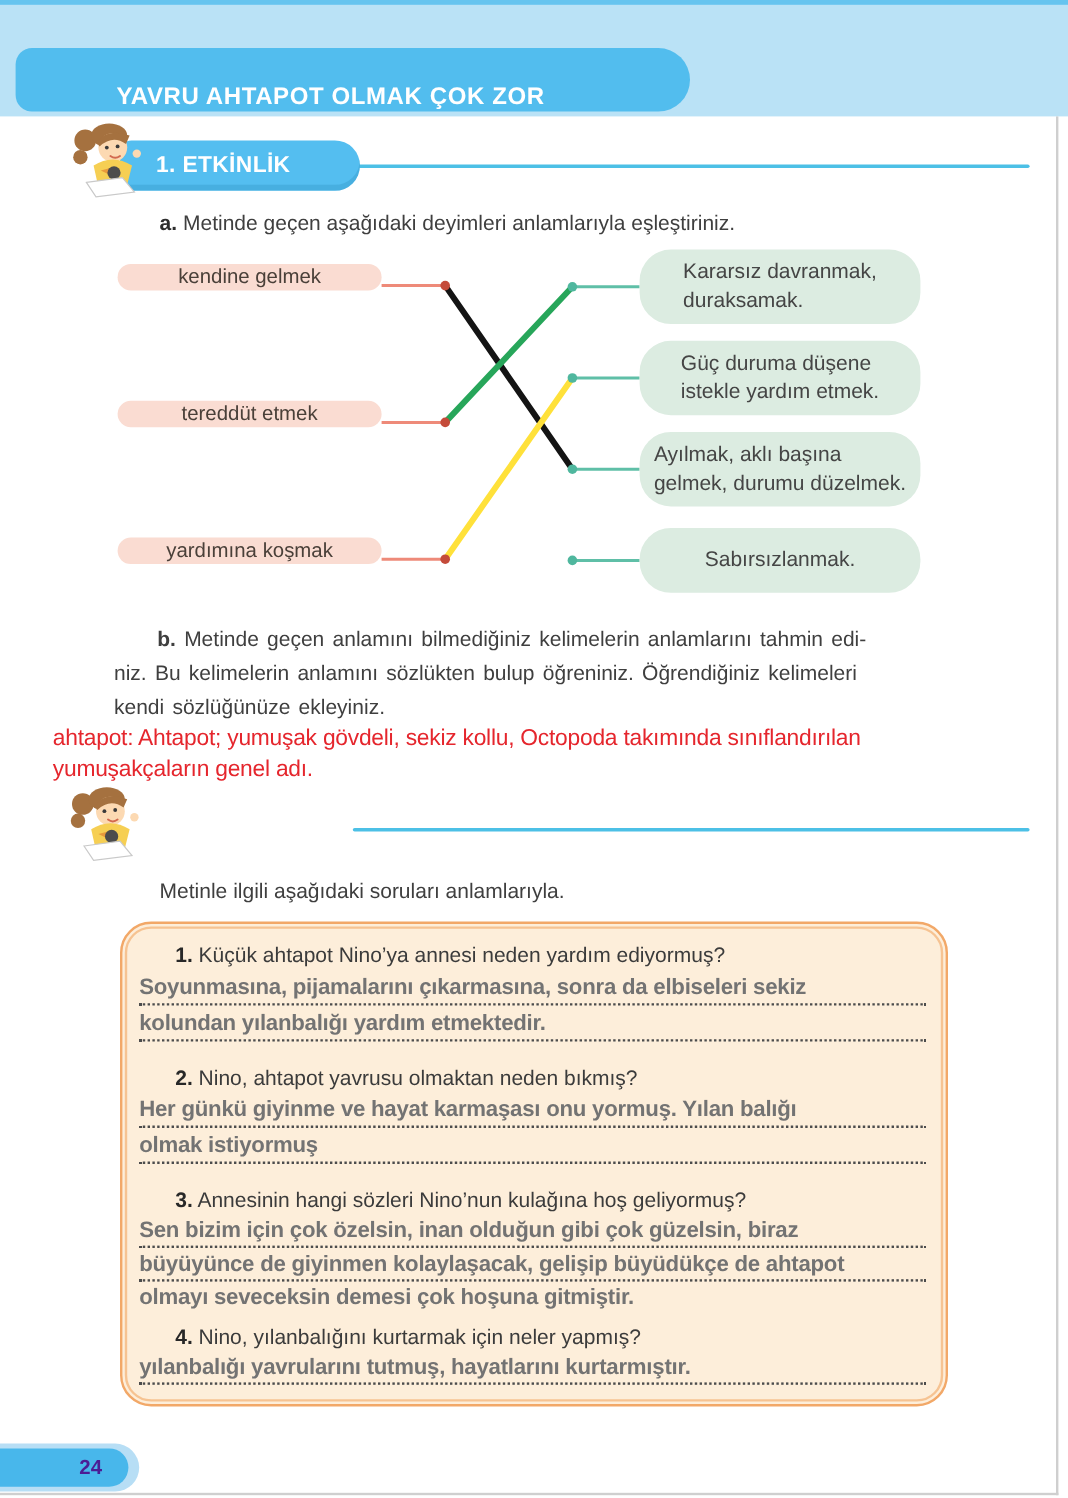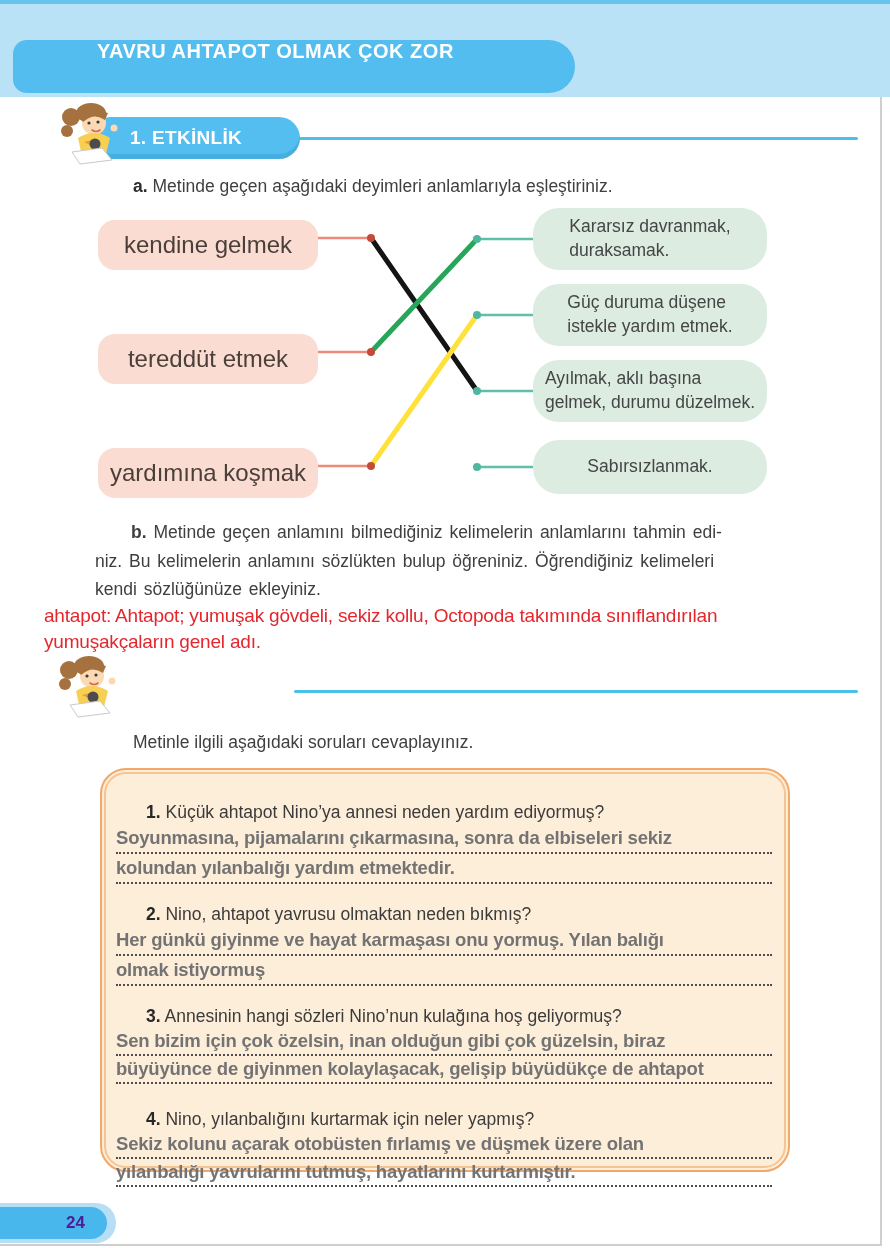--- a/index.html
+++ b/index.html
@@ -6,21 +6,21 @@
   html,body { background:#fff; }
   .page {
     position:relative; width:890px; height:1248px; background:#ffffff;
     font-family:"Liberation Sans", sans-serif; overflow:hidden;
   }
   
   .topband { position:absolute; left:0; top:0; width:890px; height:97px;
              background:#bae2f6; border-top:4px solid #66c4ef; }
   .banner  { position:absolute; left:13px; top:36px; width:562px; height:53px;
              background:#52bdee; border-radius:14px 27px 27px 14px;
-             display:flex; align-items:flex-start; padding-left:84px; }
+             display:flex; align-items:flex-end; padding-left:84px; }
   .banner-title { color:#ffffff; font-weight:bold; font-size:20px; letter-spacing:.5px; }
 
   
   .act-icon { position:absolute; width:74px; height:68px; z-index:3; }
   #icon1 { left:58px; top:100px; }
   #icon2 { left:56px; top:653px; }
   .pill { position:absolute; background:#54bef0; color:#fff; font-weight:bold;
           font-size:19px; border-radius:10px 22px 22px 10px; display:flex;
           align-items:center; padding-left:30px; z-index:2;
           box-shadow: inset 0 -5px 0 rgba(26,122,170,.22); letter-spacing:.3px; }
@@ -31,49 +31,49 @@
   #hline2 { left:294px; top:690px; width:564px; }
 
   .instr { position:absolute; font-size:17.5px; color:#3f3f3f; white-space:nowrap; }
   #instr-a { left:133px; top:176px; }
   #instr-2 { left:133px; top:732px; }
   .instr b { color:#2d2d2d; }
 
   
   .match { position:absolute; left:0; top:205px; width:890px; height:300px; }
   .conn  { position:absolute; left:0; top:0; }
-  .lbox { position:absolute; left:98px; width:220px; height:50px; background:#fadcd2;
+  .lbox { position:absolute; left:98px; width:220px; height:22px; background:#fadcd2;
           border-radius:17px; display:flex; align-items:center; justify-content:center;
-          font-size:24px; color:#4a4039; }
+          font-size:17px; color:#4a4039; }
   #lbox1 { top:15px; } #lbox2 { top:129px; } #lbox3 { top:243px; }
   .rbox { position:absolute; left:533px; width:234px; background:#dcece1;
           border-radius:26px; display:flex; align-items:center; justify-content:center;
           text-align:left; font-size:17.5px; color:#454545; white-space:pre-line;
           line-height:1.35; }
   #rbox1 { top:3px;   height:62px; }
   #rbox2 { top:79px;  height:62px; }
   #rbox3 { top:155px; height:62px; }
   #rbox4 { top:235px; height:54px; }
 
   
   .para-b { position:absolute; left:95px; top:518px; font-size:17.5px; color:#3f3f3f;
             line-height:28.5px; word-spacing:2px; white-space:nowrap; }
   .pb-indent { padding-left:36px; }
   .red-b { position:absolute; left:44px; top:603px; color:#e5262d; font-weight:normal;
            font-size:19px; line-height:26px; white-space:nowrap; letter-spacing:-0.2px; }
 
   
   .qbox { position:absolute; left:100px; top:768px; width:690px; height:404px;
           background:#fdeeda; border:2px solid #f2a868; border-radius:26px;
-          padding:30px 16px 0 14px; }
+          padding:14px 16px 0 14px; }
   .qbox::before { content:""; position:absolute; inset:2px; border:2px solid #f6c392;
           border-radius:22px; pointer-events:none; }
   .q-block { position:relative; }
   #qb1,#qb2 { margin-bottom:18px; }
-  #qb3 { margin-bottom:23px; }
+  #qb3 { margin-bottom:8px; }
   #qb4 { margin-bottom:0; }
   .q-line { font-size:17.5px; color:#3b3b3b; padding-left:30px; height:24px;
             line-height:24px; white-space:nowrap; }
   .q-num { font-weight:bold; color:#282828; }
   .a-line { font-size:18.5px; font-weight:bold; color:#737373; line-height:28px;
             white-space:nowrap; letter-spacing:-0.2px; }
   .ruled { border-bottom:2px dotted #4c4c4c; }
   #qb3 .a-line { line-height:26px; }
   #qb4 .a-line { line-height:26px; }
 
@@ -177,21 +177,21 @@
     <circle cx="31" cy="23" r="1.6" fill="#3a3a3a"></circle>
     <path d="M34 30 q4 3 8 0" stroke="#d2694f" stroke-width="1.6" fill="none" stroke-linecap="round"></path>
     <path d="M20 38 Q36 28 52 38 L48 54 L24 56 Z" fill="#f6cf53"></path>
     <path d="M26 42 l8 -2 6 2 -6 4 z" fill="#e89a3c"></path>
     <circle cx="37" cy="44" r="5.5" fill="#4c4c4c"></circle>
     <circle cx="56" cy="28" r="3.5" fill="#fcd9b2"></circle>
     <path d="M14 52 L44 48 L54 60 L22 64 Z" fill="#ffffff" stroke="#c9c9c9" stroke-width="1"></path>
   </svg>
   <div class="hline" id="hline2"></div>
 
-  <div class="instr" id="instr-2">Metinle ilgili aşağıdaki soruları cevaplayınız.</div>
+  <div class="instr" id="instr-2">Metinle ilgili aşağıdaki soruları anlamlarıyla.</div>
 
   <div class="qbox">
 
     <div class="q-block" id="qb1">
       <div class="q-line">
         <span class="q-num">1.</span>
         <span>Küçük ahtapot Nino’ya annesi neden yardım ediyormuş?</span>
       </div>
       <div class="a-line ruled">Soyunmasına, pijamalarını çıkarmasına, sonra da elbiseleri sekiz</div>
       <div class="a-line ruled">kolundan yılanbalığı yardım etmektedir.</div>
@@ -206,28 +206,28 @@
       <div class="a-line ruled">olmak istiyormuş</div>
     </div>
 
     <div class="q-block" id="qb3">
       <div class="q-line">
         <span class="q-num">3.</span>
         <span>Annesinin hangi sözleri Nino’nun kulağına hoş geliyormuş?</span>
       </div>
       <div class="a-line ruled">Sen bizim için çok özelsin, inan olduğun gibi çok güzelsin, biraz</div>
       <div class="a-line ruled">büyüyünce de giyinmen kolaylaşacak, gelişip büyüdükçe de ahtapot</div>
+      <div class="a-line">olmayı seveceksin demesi çok hoşuna gitmiştir.</div>
     </div>
 
     <div class="q-block" id="qb4">
       <div class="q-line">
         <span class="q-num">4.</span>
         <span>Nino, yılanbalığını kurtarmak için neler yapmış?</span>
       </div>
-      <div class="a-line ruled">Sekiz kolunu açarak otobüsten fırlamış ve düşmek üzere olan</div>
       <div class="a-line ruled">yılanbalığı yavrularını tutmuş, hayatlarını kurtarmıştır.</div>
     </div>
 
   </div>
 
   <div class="page-tab-outer">
     <div class="page-tab-inner">24</div>
   </div>
 
   <div class="edge-r"></div>

